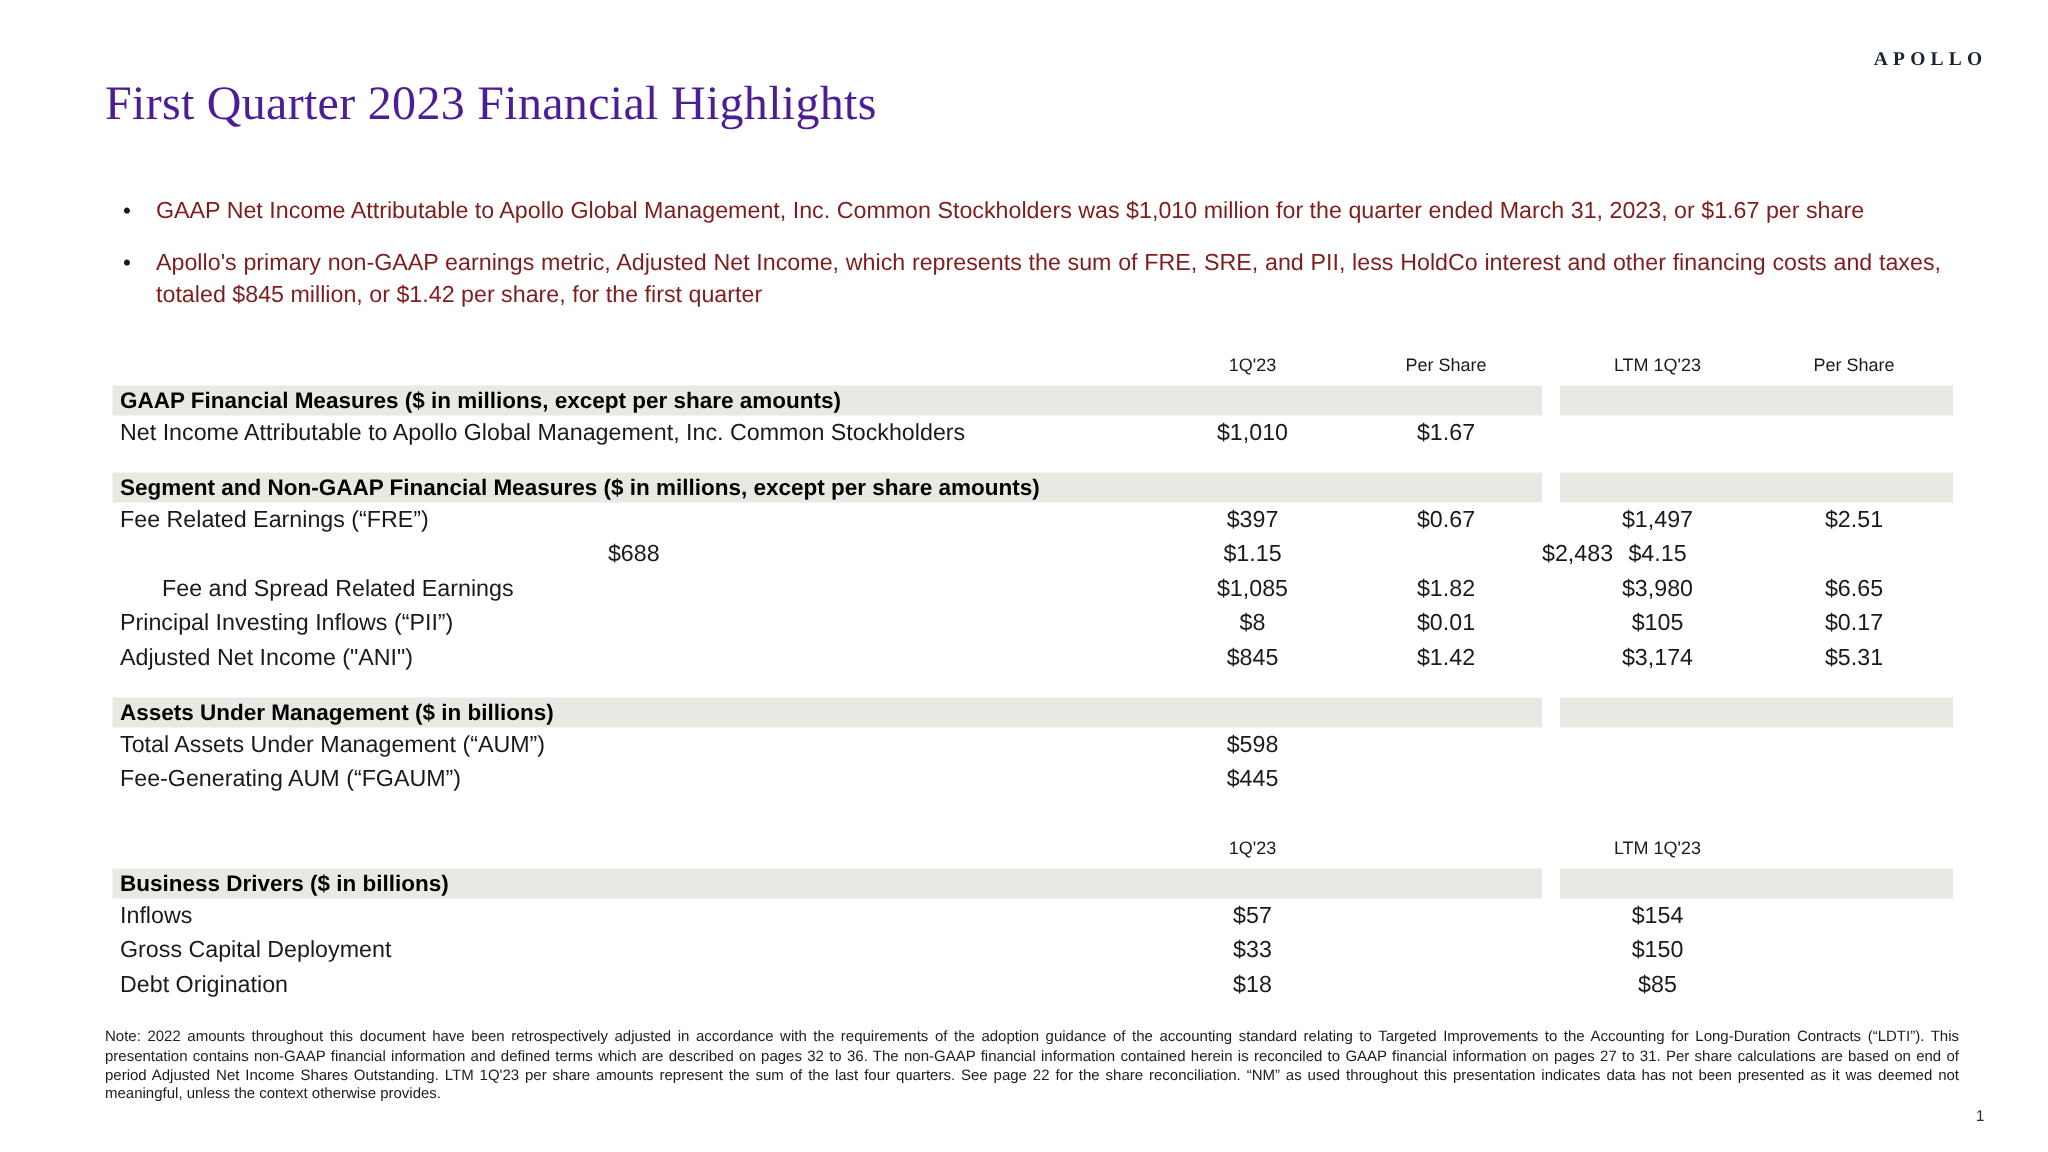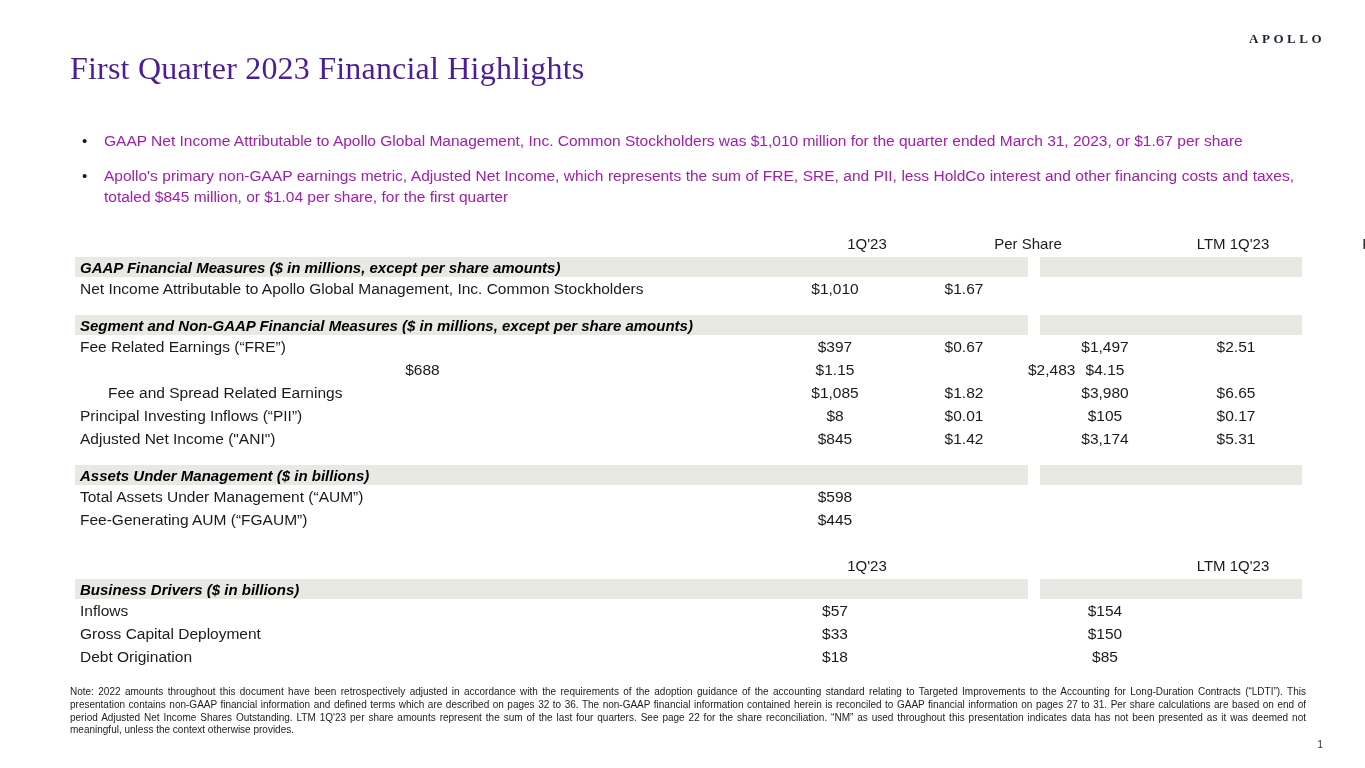--- a/index.html
+++ b/index.html
@@ -11,27 +11,27 @@
     font-family: "Liberation Serif", serif; font-size: 13px; font-weight: 700;
     letter-spacing: 3.5px; color: #1c2430; }
 
   .title { position: absolute; left: 70px; top: 50px;
     font-family: "Liberation Serif", serif; font-weight: 400; font-size: 32px;
     color: #4c1d95; letter-spacing: 0.2px; }
 
   .bullets { position: absolute; left: 82px; top: 130px; width: 1212px; }
   .bullet { display: flex; margin-bottom: 13px; }
   .bullet .dot { width: 22px; flex: 0 0 22px; font-size: 15px; line-height: 1.4; }
-  .bullet .btext { flex: 1; font-size: 15.5px; line-height: 1.4; text-align: justify; color: #a21caf; }
+  .bullet .btext { flex: 1; font-size: 15.5px; line-height: 1.4; text-align: justify; color: #7f1d1d; }
 
   .fintable { position: absolute; left: 75px; top: 231px; width: 1227px; }
   .trow { display: grid; grid-template-columns: 695px 130px 128px 12px 130px 132px; align-items: center; }
-  .hrow { height: 24px; font-size: 15px; gap: 32px; }
+  .hrow { height: 24px; font-size: 12px; }
   .hcell { text-align: center; }
-  .srow { height: 20px; margin-top: 2px; font-style: italic; }
+  .srow { height: 20px; margin-top: 2px; }
   .sband-left { grid-column: 1 / 4; background: #e9e9e4; height: 20px;
     display: flex; align-items: center; padding-left: 5px;
     font-weight: 700; font-size: 15px; color: #000; white-space: nowrap; }
   .sband-right { grid-column: 5 / 7; background: #e9e9e4; height: 20px; }
   .drow { height: 23px; font-size: 15.5px; }
   .lcell { padding-left: 5px; white-space: nowrap; }
   .lcell.indent { padding-left: 33px; }
   .ncell { text-align: center; }
   .secgap { height: 13px; }
   .biggap { height: 22px; }
@@ -50,21 +50,21 @@
 
   <div class="title">First Quarter 2023 Financial Highlights</div>
 
   <div class="bullets">
     <div class="bullet">
       <span class="dot">•</span>
       <span class="btext">GAAP Net Income Attributable to Apollo Global Management, Inc. Common Stockholders was $1,010 million for the quarter ended March 31, 2023, or $1.67 per share</span>
     </div>
     <div class="bullet">
       <span class="dot">•</span>
-      <span class="btext">Apollo's primary non-GAAP earnings metric, Adjusted Net Income, which represents the sum of FRE, SRE, and PII, less HoldCo interest and other financing costs and taxes, totaled $845 million, or $1.04 per share, for the first quarter</span>
+      <span class="btext">Apollo's primary non-GAAP earnings metric, Adjusted Net Income, which represents the sum of FRE, SRE, and PII, less HoldCo interest and other financing costs and taxes, totaled $845 million, or $1.42 per share, for the first quarter</span>
     </div>
   </div>
 
   <div class="fintable">
 
     <div class="trow hrow">
       <div></div>
       <div class="hcell">1Q'23</div>
       <div class="hcell">Per Share</div>
       <div></div>

